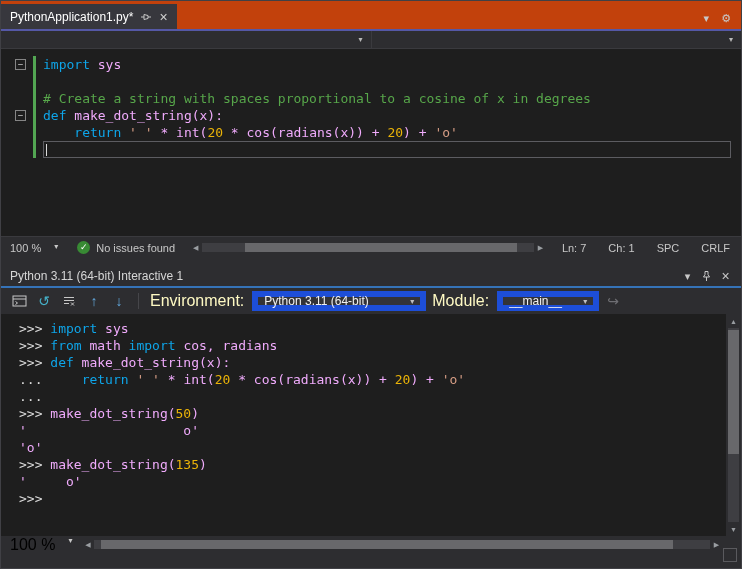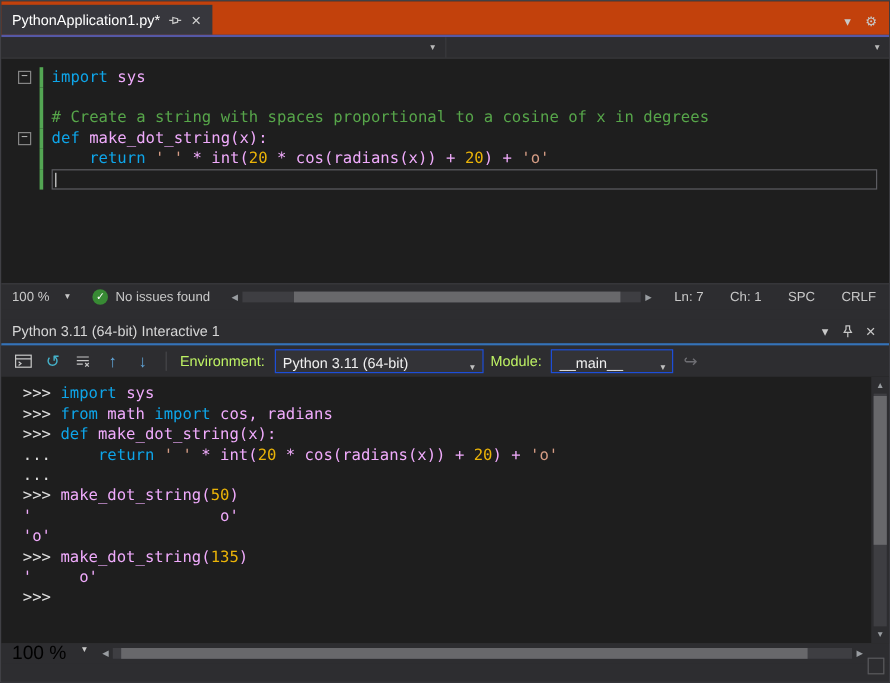--- a/index.html
+++ b/index.html
@@ -77,22 +77,22 @@
   .hic { width: 19px; display: flex; align-items: center; justify-content: center; color: #c8c8c8; font-size: 11px; }
   .hic.close { font-size: 14px; }
   .accent-blue { height: 2px; flex: none; background: #3573b8; }
 
   .tool-toolbar { height: 26px; flex: none; display: flex; align-items: center; padding: 0 7px; gap: 3px; background: #2d2d30; }
   .tic { width: 22px; height: 22px; display: flex; align-items: center; justify-content: center; color: #c8c8c8; font-size: 14px; }
   .tic.blue { color: #62a8dd; }
   .tic.teal { color: #45b1c9; }
   .tic.dim { color: #6e6e73; }
   .tsep { width: 1px; height: 16px; background: #46464a; margin: 0 5px; }
-  .tlabel { color: #bef264; font-size: 12px; margin: 0 5px 0 3px; }
-  .combo { height: 20px; display: flex; align-items: flex-end; background: #333337; border: 1px solid #1d4ed8; color: #f0f0f0; font-size: 12px; padding: 0 6px; }
+  .tlabel { color: #fef9c3; font-size: 16px; margin: 0 5px 0 3px; }
+  .combo { height: 20px; display: flex; align-items: center; background: #333337; border: 6px solid #1d4ed8; color: #f0f0f0; font-size: 12px; padding: 0 6px; }
   .combo.env { width: 174px; }
   .combo.mod { width: 102px; }
   .combo .arrow { margin-left: auto; font-size: 8px; color: #c0c0c0; padding-left: 8px; }
 
   .tool-body { height: 222px; flex: none; display: flex; background: #1e1e1e; }
   .repl { flex: 1; padding: 6px 0 0 18px; overflow: hidden; }
   .repl-line { height: 17px; line-height: 17px; white-space: pre; font-family: "DejaVu Sans Mono", monospace; font-size: 13px; }
   .vscroll { width: 15px; flex: none; display: flex; flex-direction: column; align-items: stretch; background: #2d2d30; }
   .vscroll .sarrow { width: 15px; flex: none; }
   .track.v { flex: 1; margin: 0 2px; }

